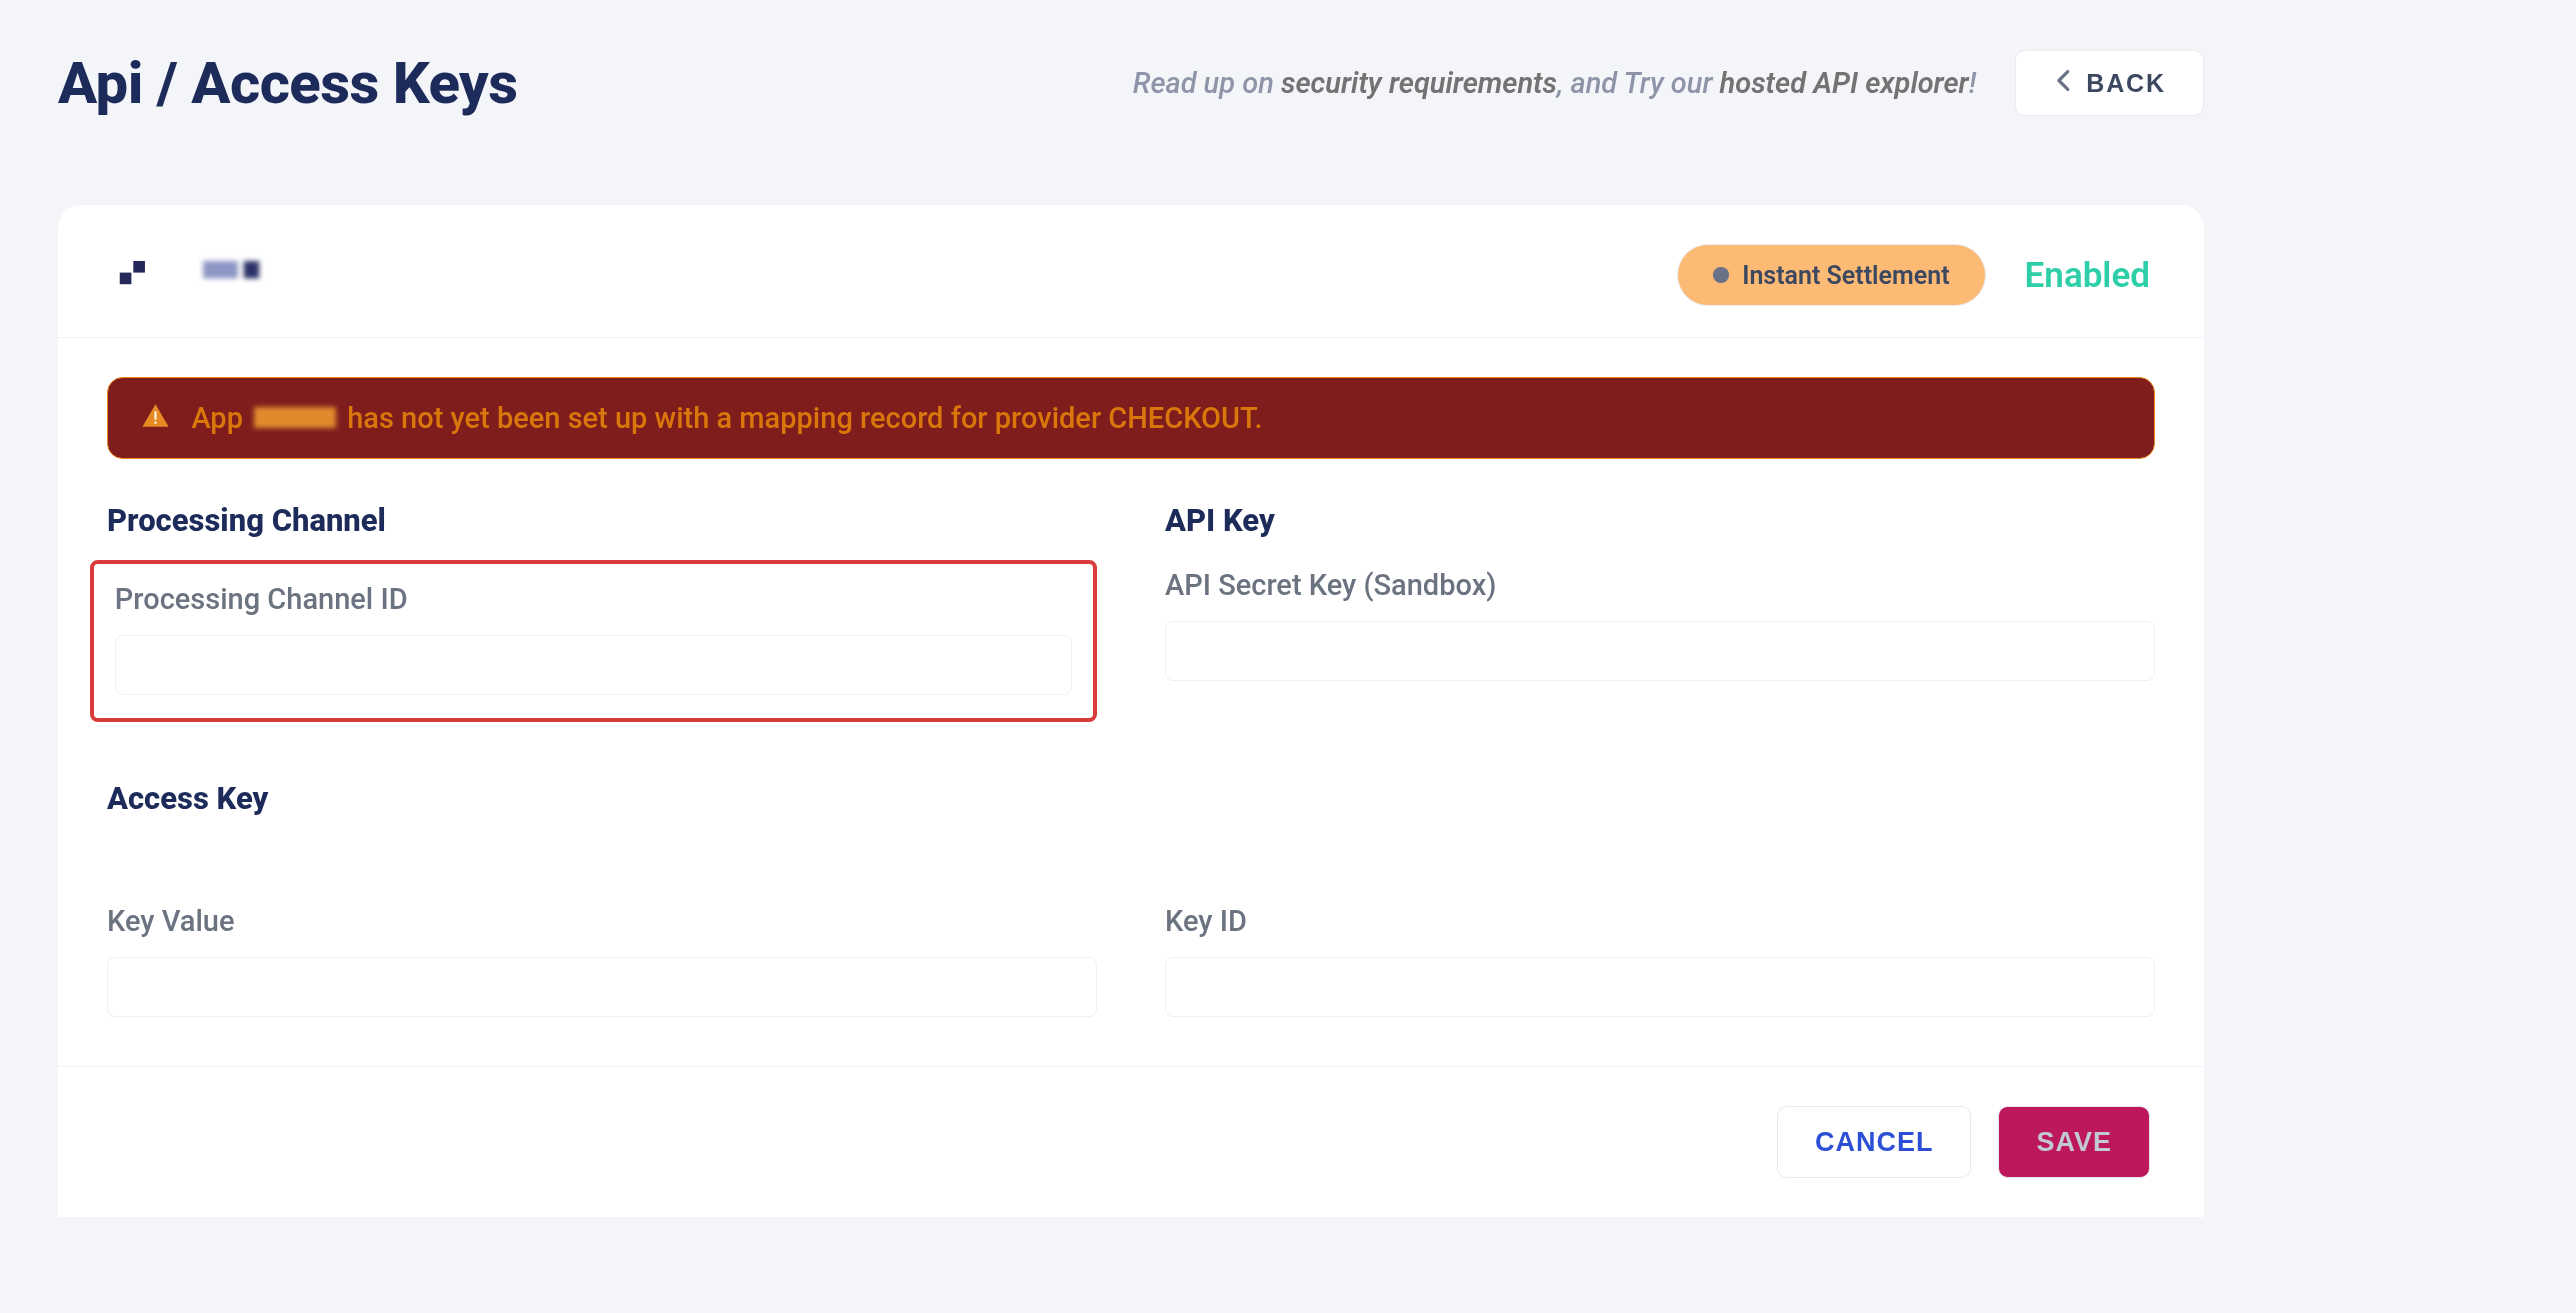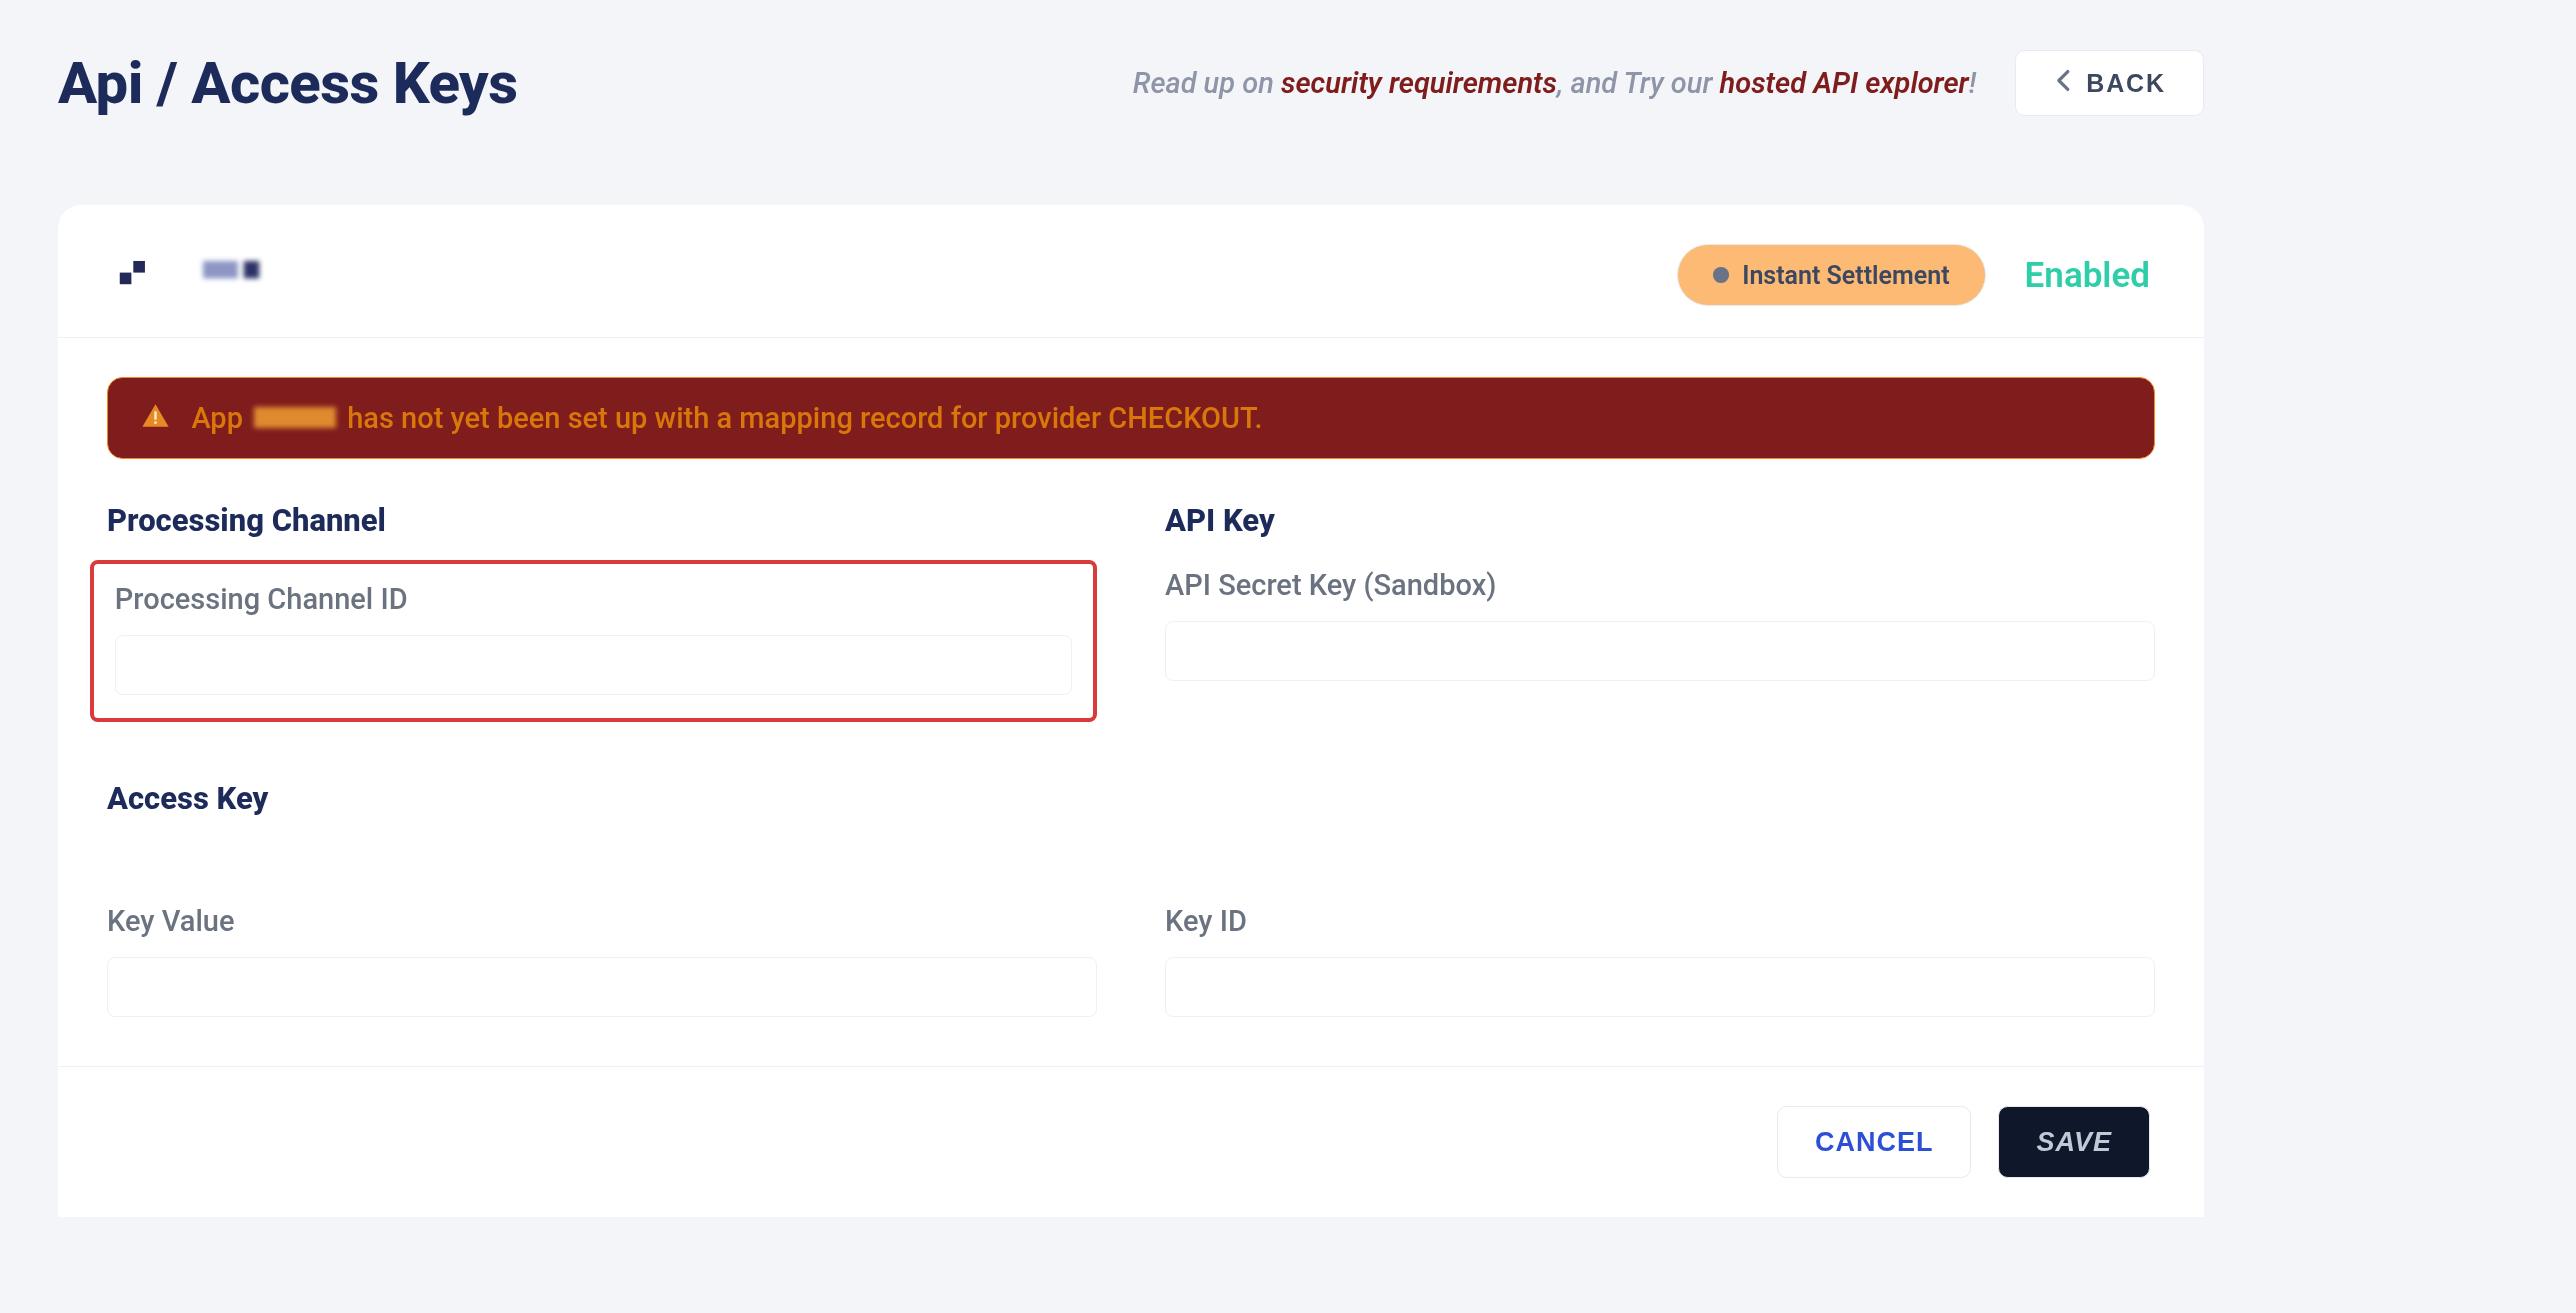--- a/index.html
+++ b/index.html
@@ -2,21 +2,21 @@
 <html><head>
 <meta charset="utf-8">
 <style>
 * { box-sizing: border-box; margin: 0; padding: 0; }
 body { font-family: -apple-system, BlinkMacSystemFont, "Segoe UI", Roboto, sans-serif; background: #f3f5f8; width: 2576px; min-height: 1313px; transform-origin: top left; }
 .scale-wrapper { width: 2262px; }
 .header-row { display: flex; justify-content: space-between; align-items: center; padding: 49px 58px 39px 58px; }
 .page-title { color: #1d2b5a; font-size: 58px; font-weight: 800; letter-spacing: -0.5px; }
 .header-right { display: flex; align-items: center; gap: 39px; }
 .hint-text { color: #8e95a8; font-style: italic; font-size: 29px; font-weight: 500; }
-.hint-link { color: #7f1d1d; text-decoration: none; font-weight: 600; }
+.hint-link { color: #737373; text-decoration: none; font-weight: 600; }
 .back-btn { background: #fff; border: 1.9px solid #e8eaef; border-radius: 9.7px; padding: 17.5px 37px; display: flex; align-items: center; gap: 13.6px; cursor: pointer; letter-spacing: 1.9px; color: #3b4860; font-weight: 700; font-size: 25px; }
 .card { background: #fff; border-radius: 23px 23px 0 0; margin: 49px 58px 0 58px; overflow: hidden; }
 .card-head { display: flex; align-items: center; justify-content: space-between; padding: 39px 54px 31px 54px; border-bottom: 1px solid #eef0f4; }
 .logo-area { display: flex; align-items: center; gap: 19.4px; }
 .pix { display:inline-block; }
 .settlement-pill { display: inline-flex; align-items: center; gap: 13.6px; background: #fdba74; border: 1.9px solid #e8eaef; border-radius: 970px; padding: 15.5px 35px; color: #3b4860; font-size: 25px; font-weight: 600; }
 .dot { width: 15.5px; height: 15.5px; border-radius: 50%; background: #6a7288; }
 .enabled-text { color: #2ecfa8; font-size: 35px; font-weight: 600; }
 .card-body { padding: 39px 49px 49px 49px; }
 .alert { border: 1.9px solid #f08a24; background: #7f1d1d; border-radius: 15.5px; padding: 23px 33px; display: flex; align-items: center; gap: 21.4px; color: #d9770b; font-size: 29px; font-weight: 500; margin-bottom: 43px; }
@@ -25,21 +25,21 @@
 .section-title { color: #1d2b5a; font-size: 31px; font-weight: 800; margin-bottom: 29px; }
 .field-label { color: #6b7380; font-size: 29px; font-weight: 500; margin-bottom: 19.4px; display:block; }
 .field-input { width: 100%; border: 1.9px solid #eef0f4; border-radius: 7.8px; height: 60px; padding: 0 17.5px; font-size: 27px; outline: none; background:#fff; }
 .highlight-box { border: 4.9px solid #d93a3a; border-radius: 7.8px; padding: 17.5px 15.5px 23px 15.5px; margin-left:-17.5px; margin-top:-7.8px; }
 .highlight-box .field-label { margin-left: 5.8px; }
 .highlight-box .field-input { margin-left: 5.8px; width: calc(100% - 11.7px); }
 .section-access { grid-column: 1 / span 2; display: grid; grid-template-columns: 1fr 1fr; gap: 58px 68px; }
 .card-footer { border-top: 1px solid #eef0f4; padding: 39px 54px; display:flex; justify-content: flex-end; gap: 27px; }
 .btn { border-radius: 9.7px; padding: 19.4px 37px; font-size: 27px; font-weight: 800; letter-spacing: 1px; cursor:pointer; border:none;text-align:right; }
 .btn-cancel { background:#fff; border:1.9px solid #e8eaef; color:#2c4fd6; }
-.btn-save { background:#0f172a; border:1.9px solid #e8eaef; color:#c2c8d6; cursor:not-allowed;font-style:italic; }
+.btn-save { background:#be185d; border:1.9px solid #e8eaef; color:#c2c8d6; cursor:not-allowed; }
 </style>
 </head>
 <body>
 
 <div class="scale-wrapper">
 
   <div class="header-row">
     <h1 class="page-title">Api / Access Keys</h1>
     <div class="header-right">
       <span class="hint-text">

